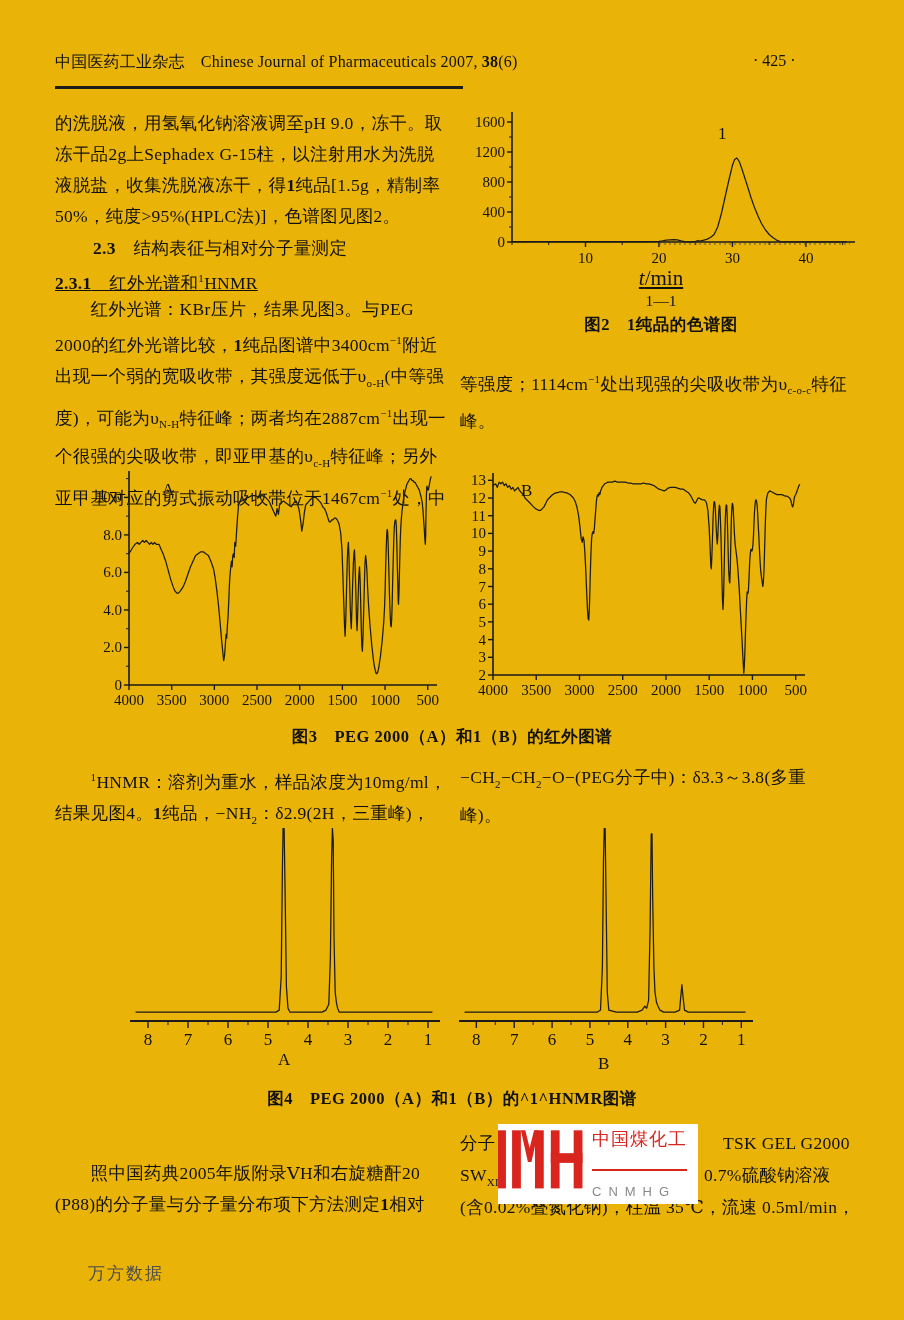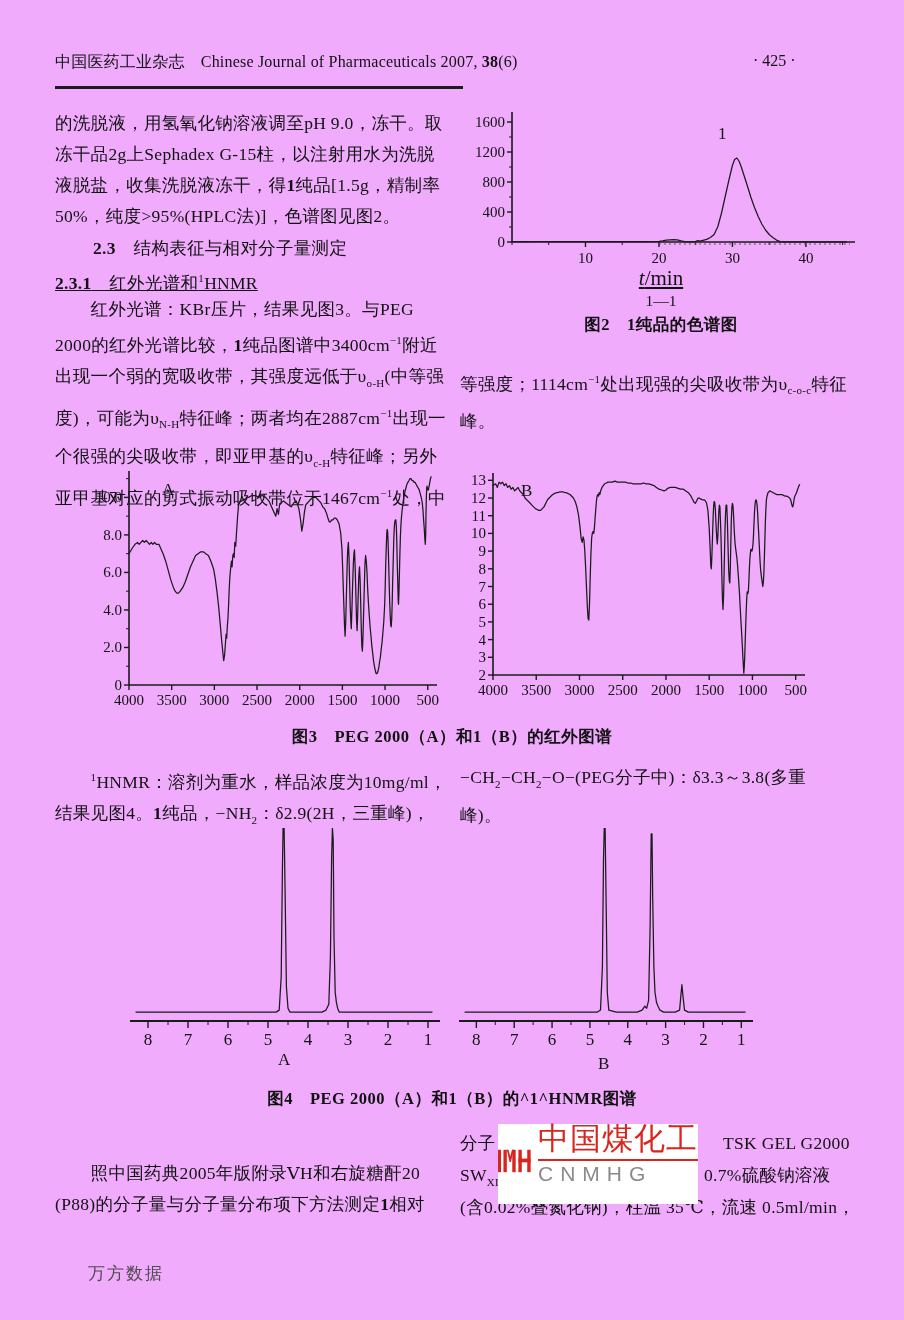--- a/index.html
+++ b/index.html
@@ -1,35 +1,35 @@
 <!DOCTYPE html>
 <html><head>
 <meta charset="utf-8">
 <style>
   html,body{margin:0;padding:0;background:#e8e8e8;}
-  .page{position:relative;width:904px;height:1320px;background:#f0abfc;margin:0 auto;
+  .page{position:relative;width:904px;height:1320px;background:#eab308;margin:0 auto;
         font-family:"Liberation Serif","DejaVu Serif",serif;color:#111;overflow:hidden;}
   .abs{position:absolute;}
   .hdr{left:55px;top:52px;width:800px;font-size:16px;letter-spacing:.2px;}
   .pageno{position:absolute;left:753px;top:52px;font-size:16px;}
   .hdr-rule{left:55px;top:86px;width:408px;height:3px;background:#1c1c1c;}
   .txt{font-size:17.5px;line-height:31px;letter-spacing:.3px;}
   .line{white-space:nowrap;}
   .cap{font-weight:bold;font-size:16.5px;letter-spacing:.5px;}
   .center{text-align:center;}
   sup{font-size:11px;}
   sub{font-size:11px;}
   b{font-weight:bold;}
   .panel-label{font-size:17px;}
   .xaxis-label{font-size:21px;text-decoration:underline;}
   svg{display:block;}
   .wm{left:498px;top:1124px;width:200px;height:80px;background:#fff;display:flex;align-items:flex-start;z-index:5;}
   .wm-txt{margin-left:6px;padding-top:2px;}
-  .wm-cn{font-size:31px;letter-spacing:1px;line-height:26px;border-bottom:2px solid;padding-bottom:7px;white-space:nowrap;}
-  .wm-en{font-size:21px;letter-spacing:7px;line-height:26px;margin-top:0;font-family:"Liberation Sans",sans-serif;}
+  .wm-cn{font-size:18px;letter-spacing:1px;line-height:26px;border-bottom:2px solid;padding-bottom:17px;white-space:nowrap;}
+  .wm-en{font-size:13px;letter-spacing:7px;line-height:26px;margin-top:8px;font-family:"Liberation Sans",sans-serif;}
   .footer{left:88px;top:1262px;font-size:17px;letter-spacing:2px;color:#4d4d4d;
           font-family:"Liberation Sans","DejaVu Sans",sans-serif;}
 </style>
 </head>
 <body>
 
 <div class="page">
 
   <div class="abs hdr">
     <span>中国医药工业杂志　Chinese Journal of  Pharmaceuticals 2007, <b>38</b>(6)</span>

